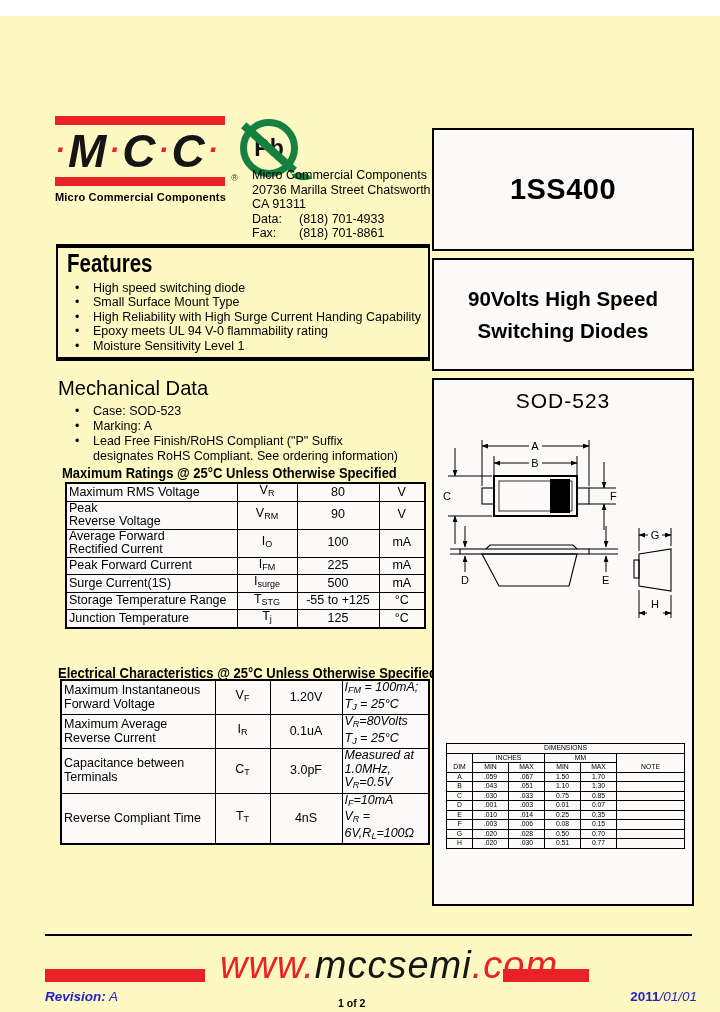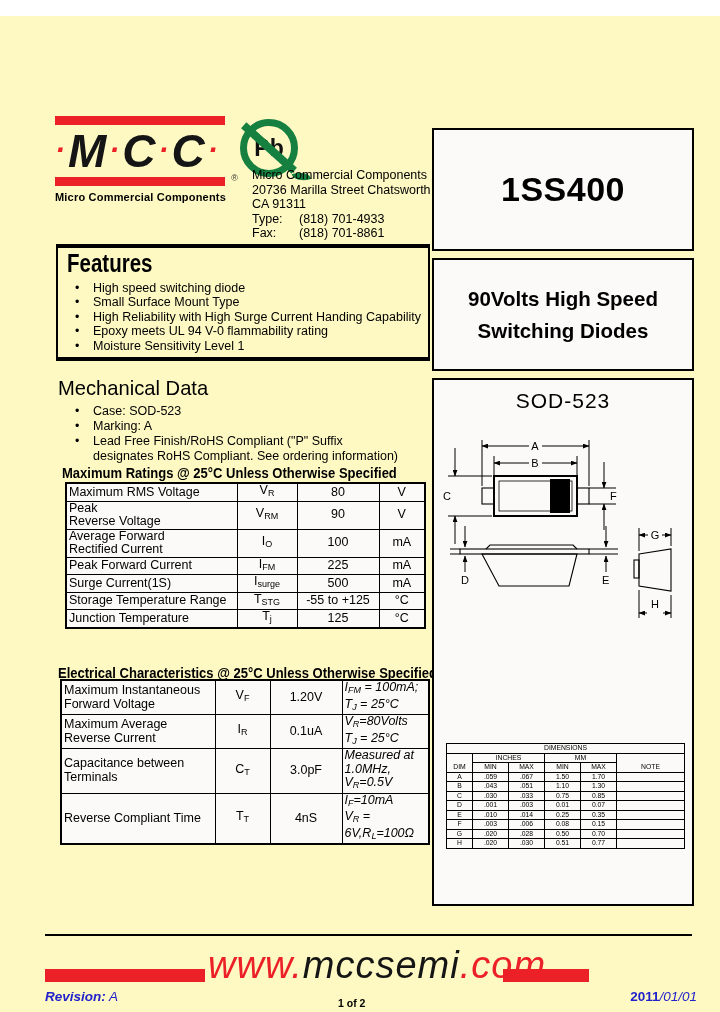--- a/index.html
+++ b/index.html
@@ -29,21 +29,21 @@
               transform:rotate(42deg); }
   .pb-leaf { position:absolute; width:17px; height:11px; background:#15803f;
              border-radius:0 100% 0 100%; right:-8px; bottom:-1px; transform:rotate(-20deg); }
 
   #company { left:252px; top:152px; font-size:12.5px; line-height:14.5px; }
   .ph-label { display:inline-block; width:47px; }
 
   
   .rbox { left:432px; width:262px; border:2px solid #000; box-sizing:border-box; background:#fcf9f9; }
   #part-box { top:112px; height:123px; display:flex; align-items:center; justify-content:center;
-              font-size:34px; font-weight:bold; letter-spacing:0.5px; }
+              font-size:29px; font-weight:bold; letter-spacing:0.5px; }
   #desc-box { top:242px; height:113px; display:flex; flex-direction:column; align-items:center;
               justify-content:center; font-size:20.5px; font-weight:bold; line-height:32px;text-align:center; }
   #sod-box  { top:362px; height:528px; }
   .sod-title { text-align:center; margin-top:9px; font-size:21px; letter-spacing:1px; }
 
   
   #features-box { left:56px; top:228px; width:374px; height:117px; box-sizing:border-box;
                   border:2px solid #000; border-top-width:4px; border-bottom-width:4px; }
   .f-title { margin:1px 0 3px 9px; font-size:25px; font-weight:700; transform:scaleX(0.82);
              transform-origin:0 0; white-space:nowrap; letter-spacing:0; }
@@ -85,21 +85,21 @@
   #sod-svg line, #sod-svg polygon.o, #sod-svg rect.o, #sod-svg polyline
     { stroke:#000; fill:none; stroke-width:1.1; }
   #sod-svg .dim { stroke-width:1; }
   #sod-svg text { font-family:"Liberation Sans", sans-serif; font-size:11px; fill:#000; }
 
   
   #foot-line { left:45px; top:918px; width:647px; height:2px; background:#000; }
   .red-bar { height:13px; background:#ec2027; top:953px; }
   #rb-l { left:45px; width:160px; }
   #rb-r { left:503px; width:86px; }
-  #site { left:208px; top:928px; font-size:38px; font-style:italic; letter-spacing:1px; white-space:nowrap;text-align:center; }
+  #site { left:220px; top:928px; font-size:38px; font-style:italic; letter-spacing:1px; white-space:nowrap;text-align:center; }
   #site .r { color:#ec2027; } #site .k { color:#151515; }
   #revision { left:45px; top:973px; font-size:13.5px; font-style:italic; color:#2222cc; }
   #revision b { font-weight:700; }
   #pagenum { left:338px; top:981px; font-size:10.5px; font-weight:bold; }
   #docdate { right:23px; top:973px; font-size:13.5px; color:#2222cc; }
   #docdate .b { font-weight:bold; } #docdate .i { font-style:italic; }
 </style>
 </head>
 <body>
 
@@ -119,21 +119,21 @@
       <div class="pb-txt">Pb</div>
     </div>
     <div class="pb-slash"></div>
     <div class="pb-leaf"></div>
   </div>
 
   <div class="abs" id="company">
     <div>Micro Commercial Components</div>
     <div>20736 Marilla Street Chatsworth</div>
     <div>CA 91311</div>
-    <div><span class="ph-label">Type:</span><span>(818) 701-4933</span></div>
+    <div><span class="ph-label">Data:</span><span>(818) 701-4933</span></div>
     <div><span class="ph-label">Fax:</span><span>(818) 701-8861</span></div>
   </div>
 
   <div class="abs rbox" id="part-box">
     <span>1SS400</span>
   </div>
 
   <div class="abs rbox" id="desc-box">
     <div>90Volts High Speed</div>
     <div>Switching Diodes</div>

